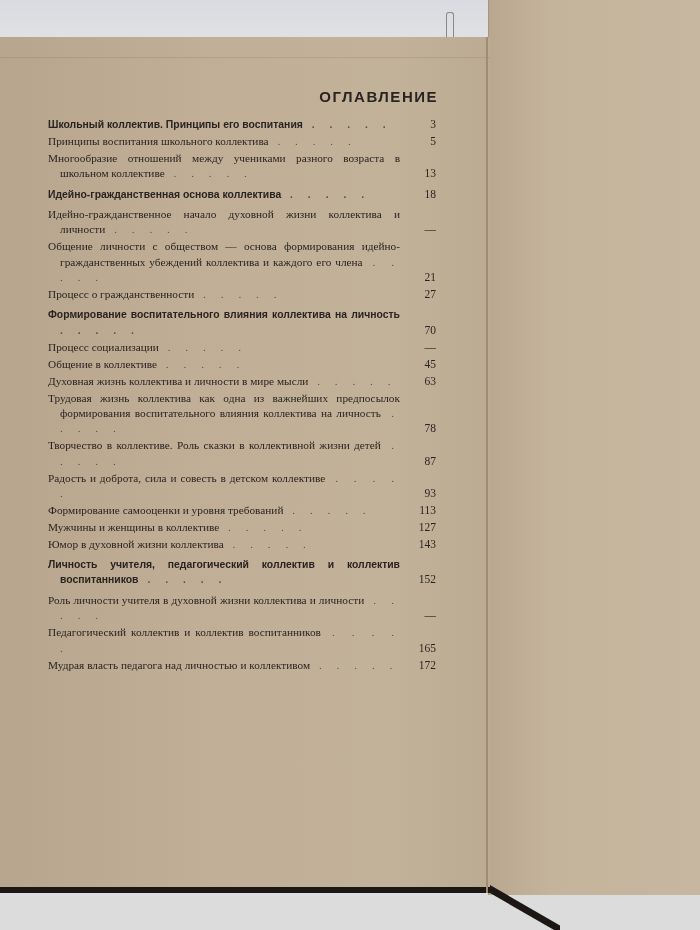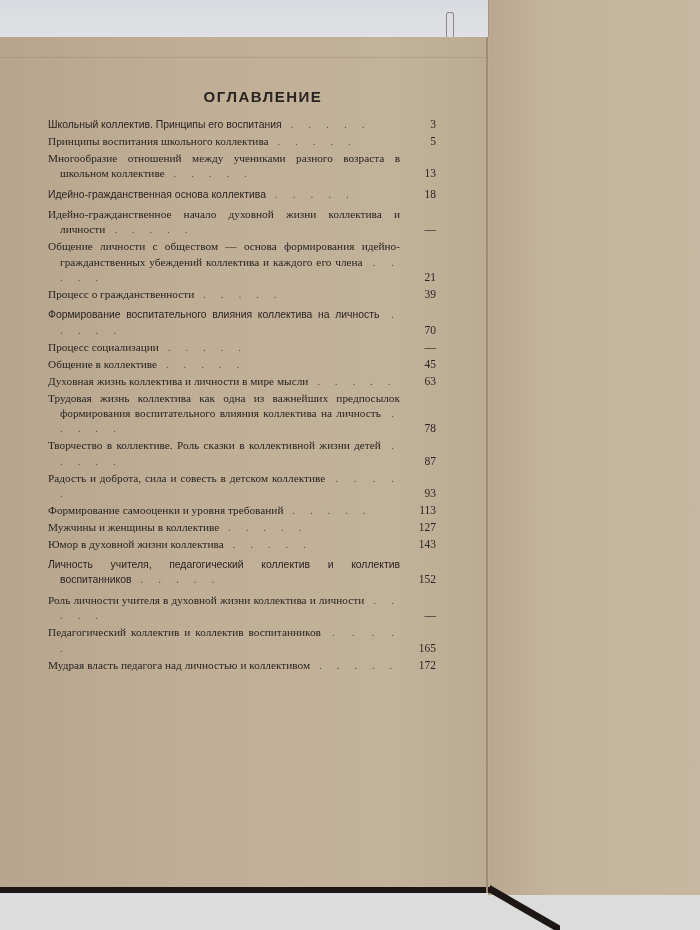--- a/index.html
+++ b/index.html
@@ -20,24 +20,24 @@
     .right-page {
       position:absolute; left:488px; top:0; width:212px; height:930px;
       background:linear-gradient(90deg,#b9a78f 0%,#c5b49c 30%,#c7b7a0 100%);
       border-left:1px solid #a8957c;
     }
     .cover-edge { position:absolute; left:495px; top:0; width:30px; height:10px; background:#1c1714; transform:skewX(-40deg); }
     .spine-line { position:absolute; left:486px; top:37px; width:2px; height:856px; background:#a08c72; }
     .cover-bottom { position:absolute; left:490px; top:885px; width:70px; height:8px; background:#1c1714; transform:skewY(30deg); transform-origin:left top; }
 
     .toc { position:absolute; left:48px; top:88px; width:390px; color:#2a2420; font-size:11.3px; }
-    .toc-title { text-align:center; font-weight:bold; font-size:15px; letter-spacing:1.5px; margin-left:40px; margin-bottom:12px; font-family:"Liberation Sans", sans-serif; }
+    .toc-title { text-align:right; font-weight:bold; font-size:15px; letter-spacing:1.5px; margin-left:40px; margin-bottom:12px; font-family:"Liberation Sans", sans-serif; }
     .entry { position:relative; padding-right:38px; line-height:15.4px; margin-bottom:1.5px; }
     .entry .txt { display:block; text-indent:0; padding-left:12px; text-indent:-12px; text-align:justify; }
-    .entry.bold .txt { font-weight:normal; font-family:"Liberation Sans", sans-serif; font-size:10.4px; }
+    .entry.bold .txt { font-weight:bold; font-family:"Liberation Sans", sans-serif; font-size:10.4px; }
     .entry .lead { color:#5a5046; letter-spacing:6px; }
     .entry .pg { position:absolute; right:2px; bottom:0; font-size:11.5px; }
     .gap { margin-top:5px; }
   </style>
 </head>
 <body>
 
 <div class="bg-top"></div>
 <div class="clip"></div>
 <div class="cover-edge"></div>
@@ -69,21 +69,21 @@
       <div class="entry gap">
         <span class="txt"><span>Идейно-гражданственное начало духовной жизни коллектива и личности</span><span class="lead"> . . . . .</span></span>
         <span class="pg">—</span>
       </div>
       <div class="entry">
         <span class="txt"><span>Общение личности с обществом — основа формирования идейно-гражданственных убеждений коллектива и каждого его члена</span><span class="lead"> . . . . .</span></span>
         <span class="pg">21</span>
       </div>
       <div class="entry">
         <span class="txt"><span>Процесс о гражданственности</span><span class="lead"> . . . . .</span></span>
-        <span class="pg">39</span>
+        <span class="pg">27</span>
       </div>
       <div class="entry bold gap">
         <span class="txt"><span>Формирование воспитательного влияния коллектива на личность</span><span class="lead"> . . . . .</span></span>
         <span class="pg">70</span>
       </div>
       <div class="entry">
         <span class="txt"><span>Процесс социализации</span><span class="lead"> . . . . .</span></span>
         <span class="pg">—</span>
       </div>
       <div class="entry">

